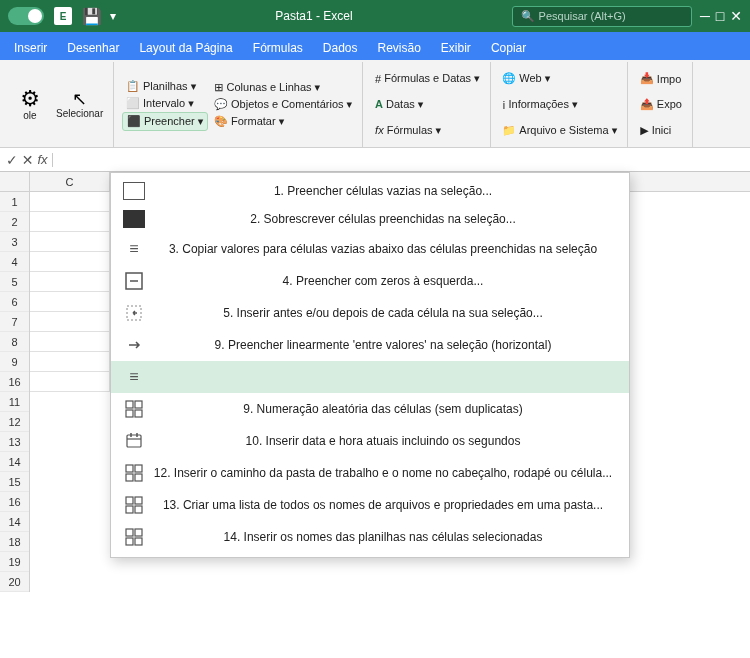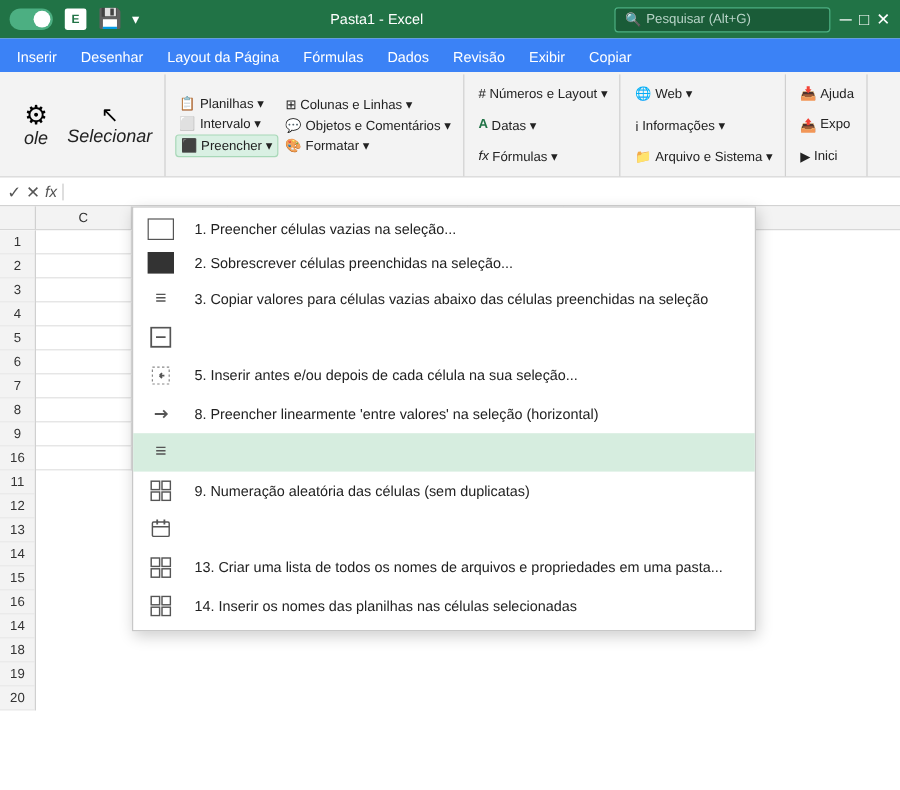--- a/index.html
+++ b/index.html
@@ -82,21 +82,21 @@
       border-right: 1px solid #d0d0d0;
       min-width: fit-content;
     }
     .ribbon-btns { display: flex; gap: 2px; align-items: center; flex: 1; }
     .ribbon-btn {
       display: flex; flex-direction: column; align-items: center;
       justify-content: center; padding: 2px 4px; cursor: pointer;
       border-radius: 3px; min-width: 40px;
     }
     .ribbon-btn .icon { font-size: 22px; line-height: 1; }
-    .ribbon-btn .label { font-size: 15px; text-align: center; color: #222; font-style: italic; }
+    .ribbon-btn .label { font-size: 10px; text-align: center; color: #222; }
     .ribbon-btn-small {
       display: flex; align-items: center; padding: 2px 4px; cursor: pointer;
       border-radius: 3px; font-size: 11px; color: #222; gap: 3px;
       white-space: nowrap;
     }
     .ribbon-col { display: flex; flex-direction: column; justify-content: space-around; flex: 1; padding: 2px 0; }
 
     
     .formula-bar {
       height: 24px;
@@ -156,21 +156,22 @@
       z-index: 100;
       padding: 4px 0;
     }
     .menu-item {
       display: flex;
       align-items: center;
       padding: 5px 12px;
       font-size: 12px;
       color: #222;
       cursor: pointer;
-      gap: 17px;
+      gap: 4px;
+      text-align: center;
     }
     .menu-item.highlighted { background: #d6eddf; }
     .menu-item .menu-icon {
       width: 22px; height: 22px; min-width: 22px;
       display: flex; align-items: center; justify-content: center;
       font-size: 14px;
     }
     .menu-item .menu-text { flex: 1; }
 
     
@@ -257,21 +258,21 @@
           <span>Formatar ▾</span>
         </div>
       </div>
     </div>
   </div>
 
   <div class="ribbon-group">
     <div class="ribbon-col">
       <div class="ribbon-btn-small">
         <span>#</span>
-        <span>Números e Layout ▾</span>
+        <span>Fórmulas e Datas ▾</span>
       </div>
       <div class="ribbon-btn-small">
         <span style="font-weight:bold;color:#217346;">A</span>
         <span>Datas ▾</span>
       </div>
       <div class="ribbon-btn-small">
         <span style="font-style:italic;">fx</span>
         <span>Fórmulas ▾</span>
       </div>
     </div>
@@ -291,21 +292,21 @@
         <span>📁</span>
         <span>Arquivo e Sistema ▾</span>
       </div>
     </div>
   </div>
 
   <div class="ribbon-group">
     <div class="ribbon-col">
       <div class="ribbon-btn-small">
         <span>📥</span>
-        <span>Ajuda</span>
+        <span>Impo</span>
       </div>
       <div class="ribbon-btn-small">
         <span>📤</span>
         <span>Expo</span>
       </div>
       <div class="ribbon-btn-small">
         <span>▶</span>
         <span>Inici</span>
       </div>
     </div>
@@ -445,40 +446,41 @@
       <span class="menu-text">3. Copiar valores para células vazias abaixo das células preenchidas na seleção</span>
     </div>
 
     <div class="menu-item">
       <div class="menu-icon">
         <svg width="18" height="18" viewBox="0 0 18 18">
             <rect x="1" y="1" width="16" height="16" fill="none" stroke="#555" stroke-width="1.5"></rect>
             <line x1="5" y1="9" x2="13" y2="9" stroke="#555" stroke-width="1.5"></line>
           </svg>
       </div>
+      <span class="menu-text">4. Preencher com zeros à esquerda...</span>
     </div>
 
     <div class="menu-item">
       <div class="menu-icon">
         <svg width="18" height="18" viewBox="0 0 18 18">
             <rect x="2" y="2" width="14" height="14" fill="none" stroke="#888" stroke-width="1" stroke-dasharray="2,2"></rect>
             <path d="M8 9 L12 9 M8 9 L10 7 M8 9 L10 11" stroke="#555" stroke-width="1.5" fill="none"></path>
           </svg>
       </div>
       <span class="menu-text">5. Inserir antes e/ou depois de cada célula na sua seleção...</span>
     </div>
 
 
     <div class="menu-item">
       <div class="menu-icon">
         <svg width="18" height="18" viewBox="0 0 18 18">
             <path d="M4 9 L14 9 M11 6 L14 9 L11 12" stroke="#555" stroke-width="1.5" fill="none"></path>
           </svg>
       </div>
-      <span class="menu-text">8. Preencher linearmente 'entre valores' na seleção (horizontal)</span>
+      <span class="menu-text">9. Preencher linearmente 'entre valores' na seleção (horizontal)</span>
     </div>
 
     <div class="menu-item highlighted">
       <div class="menu-icon" style="font-size:16px;color:#555;">≡</div>
     </div>
 
     <div class="menu-item">
       <div class="menu-icon">
         <svg width="18" height="18" viewBox="0 0 18 18">
             <rect x="1" y="1" width="7" height="7" fill="none" stroke="#555" stroke-width="1.2"></rect>
@@ -492,41 +494,53 @@
 
     <div class="menu-item">
       <div class="menu-icon">
         <svg width="18" height="18" viewBox="0 0 18 18">
             <rect x="2" y="3" width="14" height="12" rx="1" fill="none" stroke="#555" stroke-width="1.2"></rect>
             <line x1="2" y1="7" x2="16" y2="7" stroke="#555" stroke-width="1.2"></line>
             <line x1="6" y1="1" x2="6" y2="5" stroke="#555" stroke-width="1.5"></line>
             <line x1="12" y1="1" x2="12" y2="5" stroke="#555" stroke-width="1.5"></line>
           </svg>
       </div>
-    </div>
-
+      <span class="menu-text">10. Inserir data e hora atuais incluindo os segundos</span>
+    </div>
 
 
     <div class="menu-item">
       <div class="menu-icon">
         <svg width="18" height="18" viewBox="0 0 18 18">
             <rect x="1" y="1" width="7" height="7" fill="none" stroke="#555" stroke-width="1.2"></rect>
             <rect x="10" y="1" width="7" height="7" fill="none" stroke="#555" stroke-width="1.2"></rect>
             <rect x="1" y="10" width="7" height="7" fill="none" stroke="#555" stroke-width="1.2"></rect>
             <rect x="10" y="10" width="7" height="7" fill="none" stroke="#555" stroke-width="1.2"></rect>
           </svg>
       </div>
-      <span class="menu-text">13. Criar uma lista de todos os nomes de arquivos e propriedades em uma pasta...</span>
+      <span class="menu-text">12. Inserir o caminho da pasta de trabalho e o nome no cabeçalho, rodapé ou célula...</span>
     </div>
 
     <div class="menu-item">
       <div class="menu-icon">
         <svg width="18" height="18" viewBox="0 0 18 18">
             <rect x="1" y="1" width="7" height="7" fill="none" stroke="#555" stroke-width="1.2"></rect>
             <rect x="10" y="1" width="7" height="7" fill="none" stroke="#555" stroke-width="1.2"></rect>
             <rect x="1" y="10" width="7" height="7" fill="none" stroke="#555" stroke-width="1.2"></rect>
             <rect x="10" y="10" width="7" height="7" fill="none" stroke="#555" stroke-width="1.2"></rect>
           </svg>
       </div>
+      <span class="menu-text">13. Criar uma lista de todos os nomes de arquivos e propriedades em uma pasta...</span>
+    </div>
+
+    <div class="menu-item">
+      <div class="menu-icon">
+        <svg width="18" height="18" viewBox="0 0 18 18">
+            <rect x="1" y="1" width="7" height="7" fill="none" stroke="#555" stroke-width="1.2"></rect>
+            <rect x="10" y="1" width="7" height="7" fill="none" stroke="#555" stroke-width="1.2"></rect>
+            <rect x="1" y="10" width="7" height="7" fill="none" stroke="#555" stroke-width="1.2"></rect>
+            <rect x="10" y="10" width="7" height="7" fill="none" stroke="#555" stroke-width="1.2"></rect>
+          </svg>
+      </div>
       <span class="menu-text">14. Inserir os nomes das planilhas nas células selecionadas</span>
     </div>
   </div>
 </div>
 
 </body></html>

